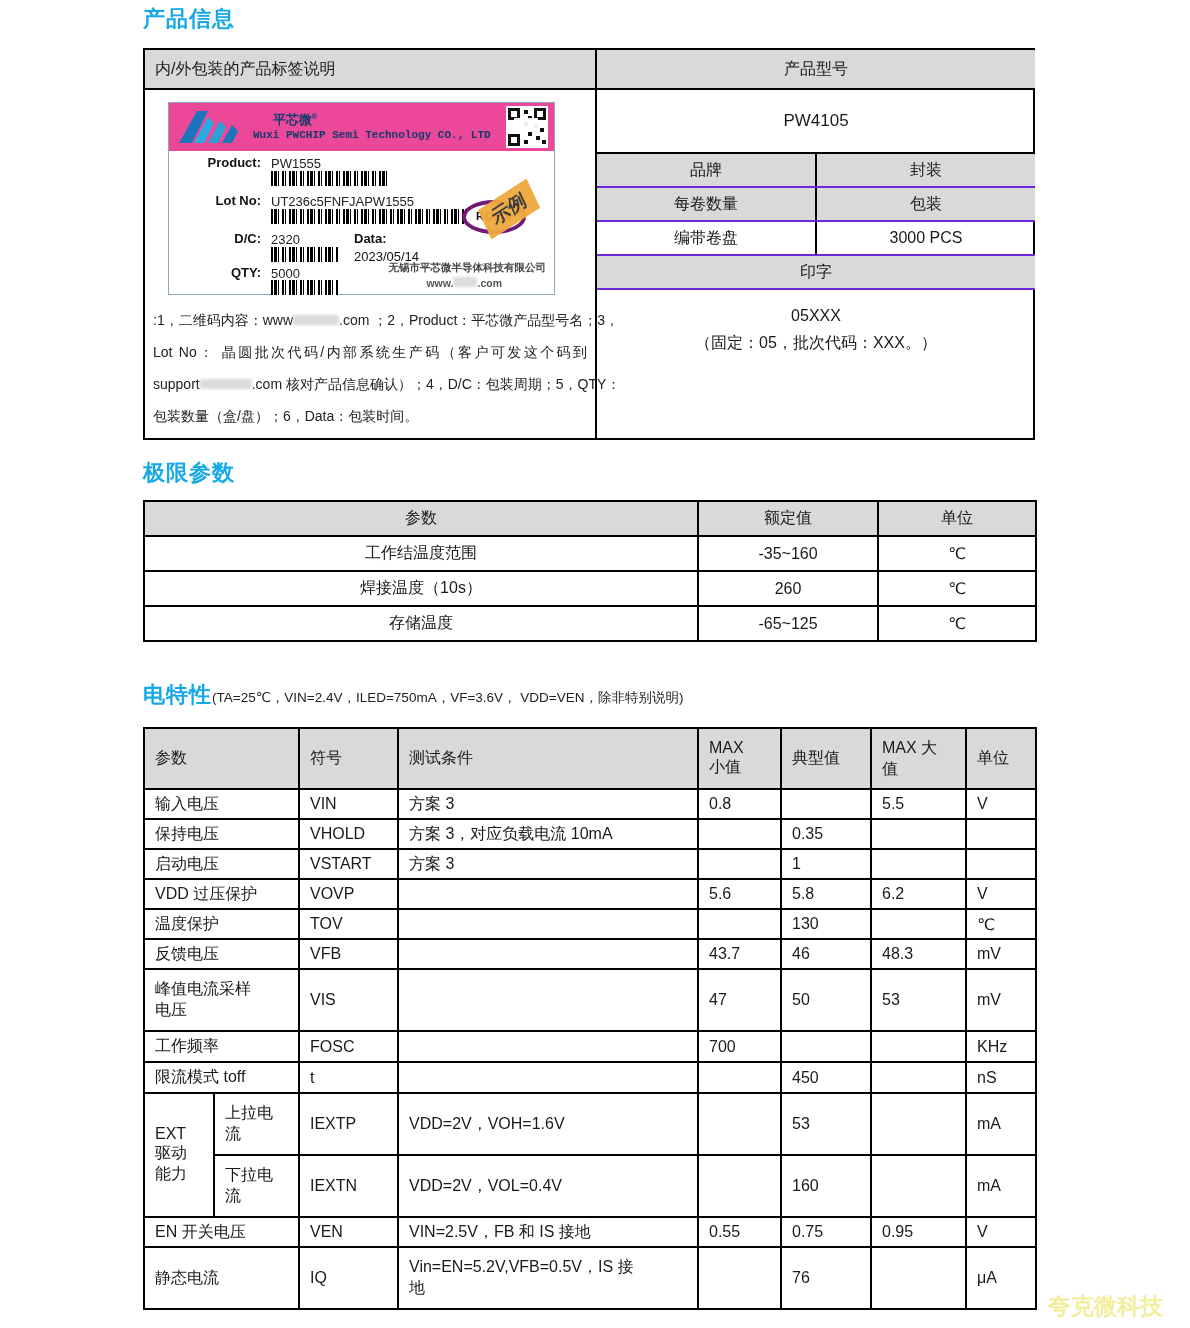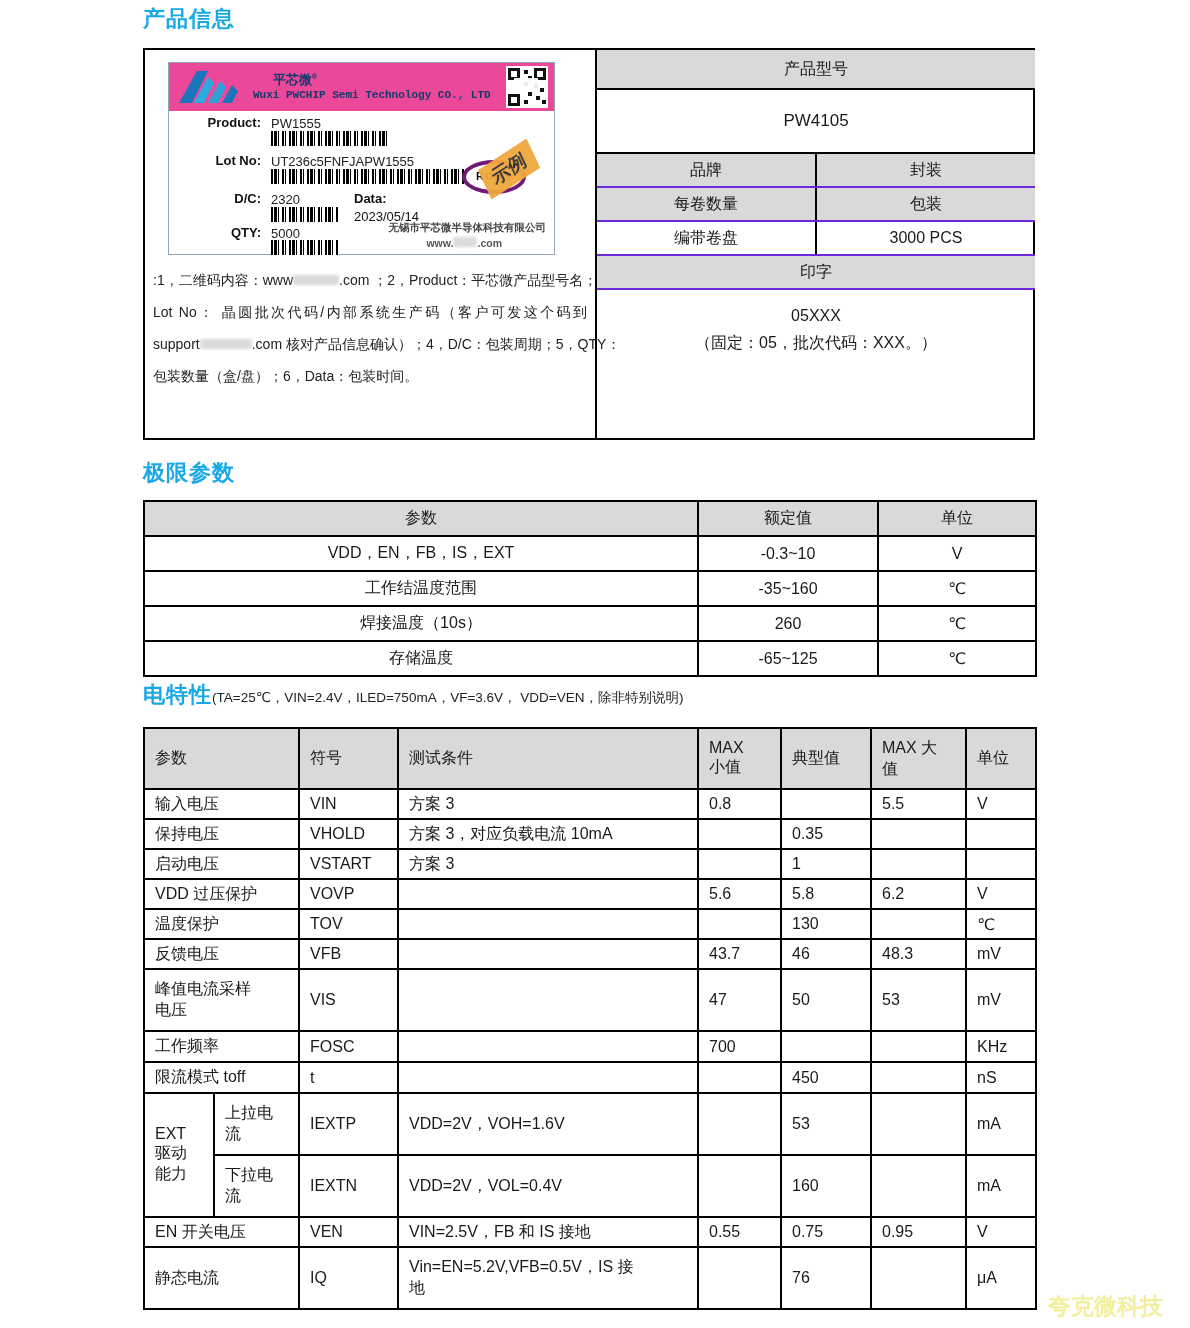--- a/index.html
+++ b/index.html
@@ -66,20 +66,21 @@
 </style>
 </head>
 <body>
 
 <div id="page">
 
   <div class="h-blue" style="left:143px;top:4px;">产品信息</div>
 
   <div class="t1">
     <div class="t1-left">
+      <div class="hd">内/外包装的产品标签说明</div>
 
       <div class="label">
         <div class="label-head">
           <span style="position:absolute;left:8px;top:4px;">
             <svg width="72" height="40" viewBox="0 0 72 40">
               <path d="M2,36 L20,4 L31,4 L15,36 Z" fill="#1b75bb"></path>
               <path d="M17,36 L31,10 L37,16 L27,36 Z" fill="#29abe2"></path>
               <path d="M31,36 L43,14 L49,20 L41,36 Z" fill="#2f9fd8"></path>
               <path d="M45,36 L55,18 L61,24 L55,36 Z" fill="#1b75bb"></path>
             </svg>
@@ -182,25 +183,20 @@
         <col style="width:180px">
         <col style="width:158px">
       </colgroup>
     <tbody>
         <tr>
       <th>参数</th>
       <th>额定值</th>
       <th>单位</th>
     </tr>
     <tr>
-      <td>VDD，EN，FB，IS，EXT</td>
-      <td>-0.3~10</td>
-      <td>V</td>
-    </tr>
-    <tr>
       <td>工作结温度范围</td>
       <td>-35~160</td>
       <td>℃</td>
     </tr>
     <tr>
       <td>焊接温度（10s）</td>
       <td>260</td>
       <td>℃</td>
     </tr>
     <tr>

